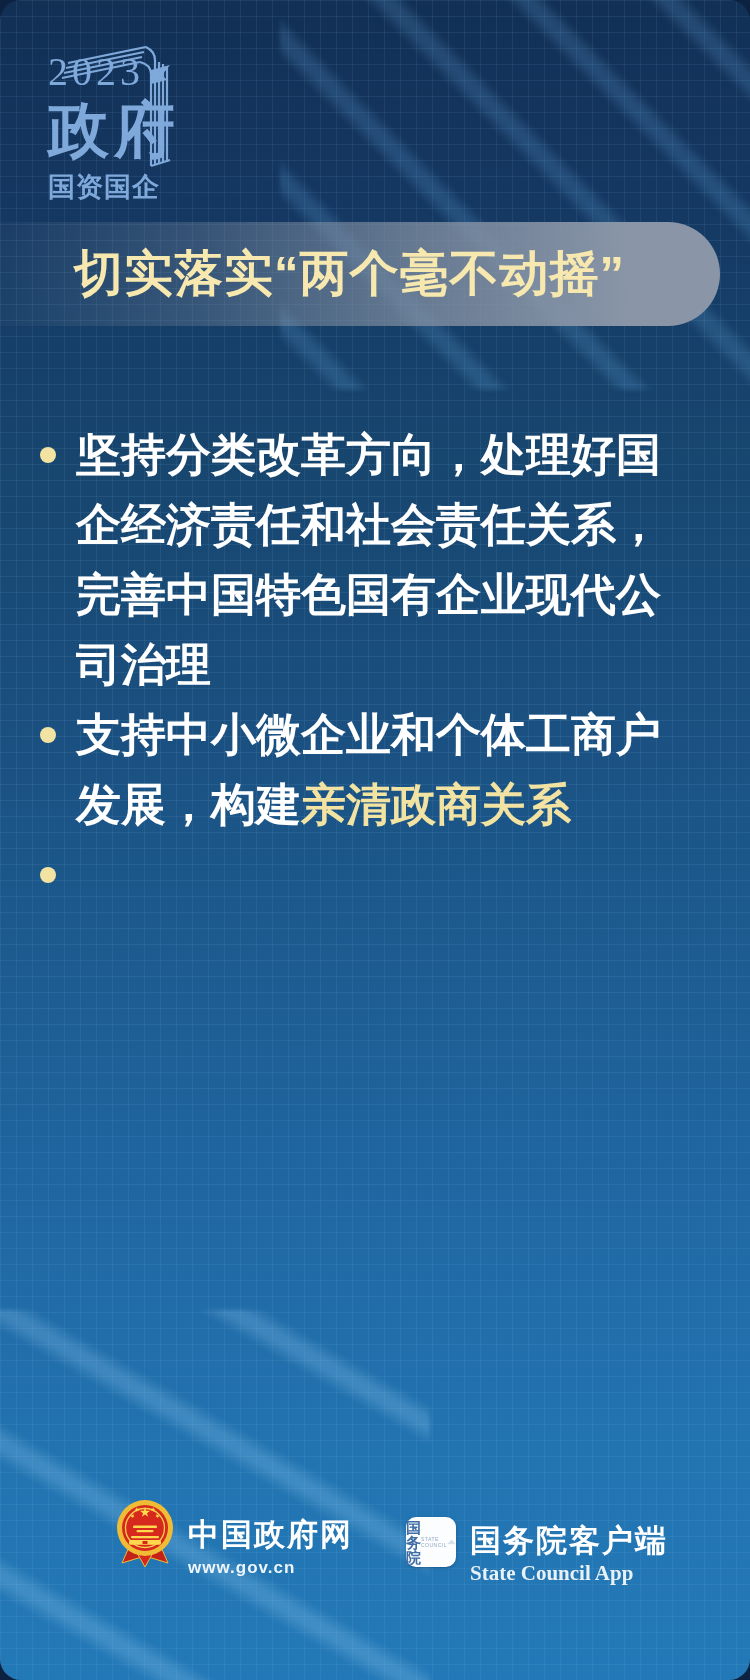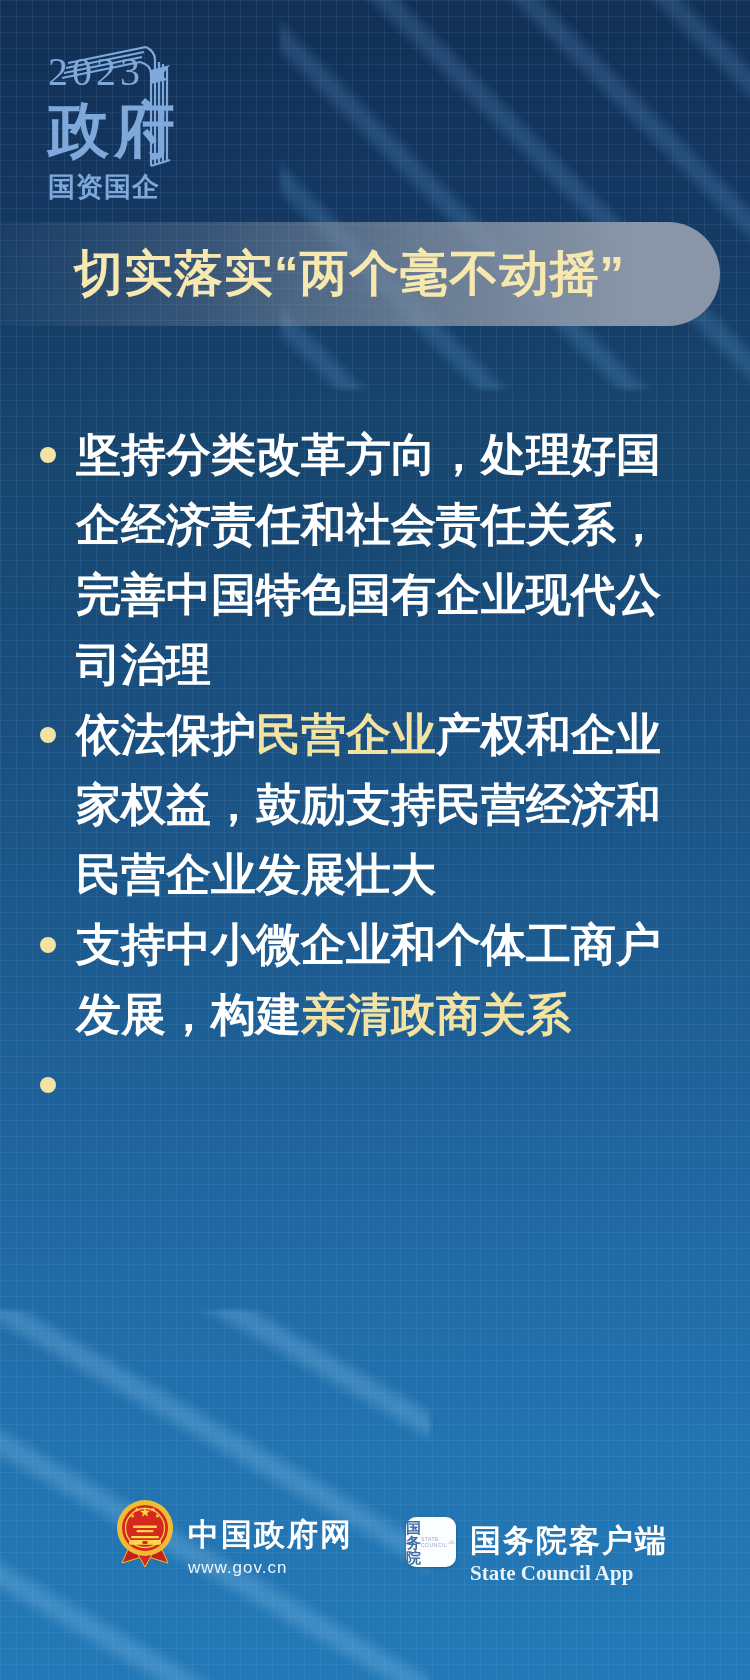--- a/index.html
+++ b/index.html
@@ -14,20 +14,21 @@
     --emblem-gold:#f0bc35;
     --app-blue:#3f6da5;
   }
   html,body{margin:0;padding:0;background:#0c2240;}
   .poster{
     position:relative;width:750px;height:1680px;overflow:hidden;
     font-family:"Liberation Sans",sans-serif;
     background:linear-gradient(178deg,
       var(--bg-top) 0%, #143761 12%, #17466f 28%, #1a4f7f 42%,
       #1d5c91 58%, #2068a4 72%, #2274b1 86%, var(--bg-bottom) 100%);
+    border-radius:21px;
   }
   .grid-overlay{
     position:absolute;inset:0;pointer-events:none;
     background-image:
       linear-gradient(rgba(150,200,245,.09) 1px,transparent 1px),
       linear-gradient(90deg,rgba(150,200,245,.09) 1px,transparent 1px);
     background-size:16px 16px;
   }
   .streaks{position:absolute;pointer-events:none;filter:blur(2px);}
   .streaks.top{
@@ -77,21 +78,21 @@
   }
   .bullets .bt .hl{color:var(--accent-yellow);}
 
   
   .footer{position:absolute;left:0;top:1492px;width:750px;height:86px;color:#fff;}
   .brand{position:absolute;display:flex;align-items:center;}
   .brand.gov{left:116px;top:0;}
   .brand.app{left:406px;top:6px;}
   .brand .txt{margin-left:14px;margin-top:27px;}
   .brand .name{font-size:31px;font-weight:bold;letter-spacing:2px;line-height:1;}
-  .brand .url{font-size:17px;font-weight:normal;letter-spacing:1px;margin-top:8px;color:#eef5fb;}
+  .brand .url{font-size:17px;font-weight:bold;letter-spacing:1px;margin-top:8px;color:#eef5fb;}
   .brand .sub{font-family:"Liberation Serif",serif;font-size:21px;margin-top:5px;color:#e9f1f8;font-weight:bold;}
   .app-icon{
     width:50px;height:50px;border-radius:10px;background:#fcfdfe;
     display:flex;flex-direction:row;align-items:center;justify-content:center;
     box-shadow:0 1px 3px rgba(0,30,60,.35);
   }
   .app-icon .cn{font-size:15px;font-weight:bold;color:var(--app-blue);line-height:1;}
   .app-icon .en{font-size:5px;color:#90a9c6;letter-spacing:.5px;margin:2px 0 3px;}
 </style>
 </head>
@@ -123,24 +124,20 @@
   </header>
 
   <div class="title-pill">
     <h1>切实落实“两个毫不动摇”</h1>
   </div>
 
   <ul class="bullets" id="bullet-list">
       <li>
         <span class="dot"></span>
         <p class="bt"><span>坚持分类改革方向，处理好国企经济责任和社会责任关系，完善中国特色国有企业现代公司治理</span></p>
-      </li>
-      <li>
-        <span class="dot"></span>
-        <p class="bt"><span>依法保护</span><span class="hl">民营企业</span><span>产权和企业家权益，鼓励支持民营经济和民营企业发展壮大</span></p>
       </li>
       <li>
         <span class="dot"></span>
         <p class="bt"><span>支持中小微企业和个体工商户发展，构建</span><span class="hl">亲清政商关系</span></p>
       </li>
       <li>
         <span class="dot"></span>
       </li>
     </ul>
 

